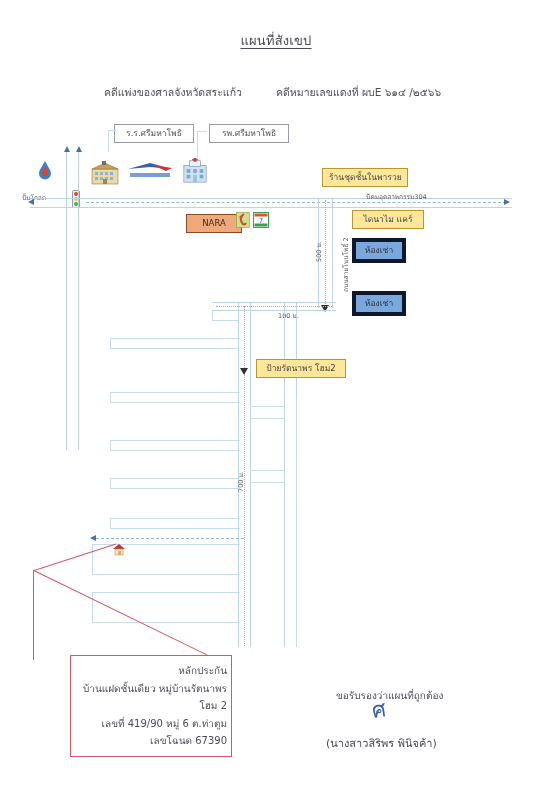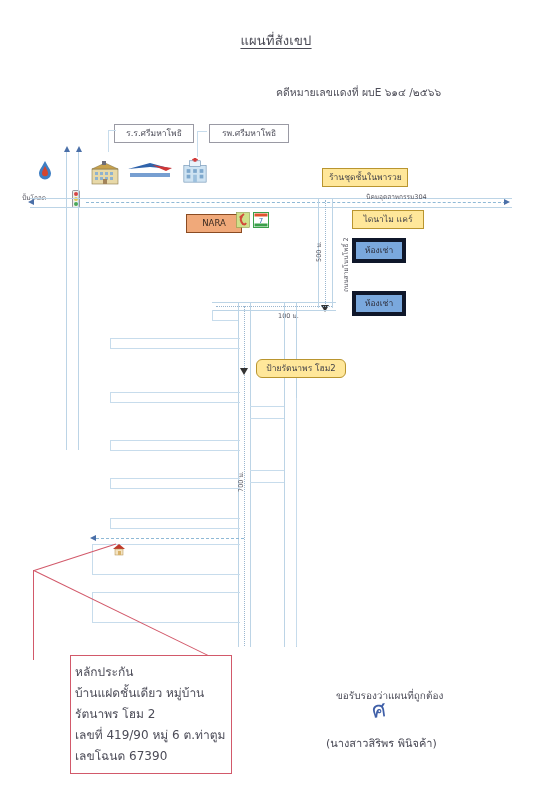--- a/index.html
+++ b/index.html
@@ -58,41 +58,42 @@
   .arrow-l{position:absolute;width:0;height:0;border-right:6px solid #4a6fa8;
            border-top:3.5px solid transparent;border-bottom:3.5px solid transparent;}
   .arrow-d{position:absolute;width:0;height:0;border-top:7px solid #333;
            border-left:4px solid transparent;border-right:4px solid transparent;}
   .arrow-u{position:absolute;width:0;height:0;border-bottom:6px solid #4a6fa8;
            border-left:3.5px solid transparent;border-right:3.5px solid transparent;}
 
   
   .redbox{
     position:absolute;border:1px solid #d2596a;background:#fff;
-    font-size:12px;line-height:1.75;color:#4b4b57;text-align:left;
+    font-size:10px;line-height:1.75;color:#4b4b57;text-align:right;
     padding:6px 4px;
   }
   .redline{position:absolute;background:#d2596a;height:1px;transform-origin:0 0;}
 
   .house-pin{position:absolute;width:14px;height:13px;}
 
   
   .sig-certify{position:absolute;left:336px;top:688px;font-size:10px;color:#4b4b57;white-space:nowrap;}
   .sig-line{position:absolute;left:300px;top:710px;font-size:10px;color:#4b4b57;white-space:nowrap;}
   .sig-dots{display:inline-block;width:120px;border-bottom:1px dotted #77777f;margin:0 2px;height:10px;}
   .sig-name{position:absolute;left:326px;top:734px;font-size:11px;color:#4b4b57;white-space:nowrap;}
   .sig-mark{position:absolute;left:372px;top:692px;font-size:22px;color:#3f5fa8;
             font-family:"DejaVu Serif",serif;transform:rotate(-8deg);}
 </style>
 </head>
 <body>
 
 <div class="page">
 
   <div class="doc-title">แผนที่สังเขป</div>
+  <div class="case-left">คดีแพ่งของศาลจังหวัดสระแก้ว</div>
   <div class="case-right">คดีหมายเลขแดงที่  ผบE ๖๑๔ /๒๕๖๖</div>
 
   <div class="lbl lbl-plain" style="left:114px;top:124px;width:66px;">ร.ร.ศรีมหาโพธิ</div>
   <div class="lbl lbl-plain" style="left:209px;top:124px;width:66px;">รพ.ศรีมหาโพธิ</div>
 
   <div class="thin-v" style="left:108px;top:130px;height:22px;"></div>
   <div class="thin-h" style="left:108px;top:130px;width:8px;"></div>
   <div class="thin-v" style="left:197px;top:131px;height:26px;"></div>
   <div class="thin-h" style="left:197px;top:131px;width:10px;"></div>
 
@@ -187,21 +188,21 @@
 
   <div class="road road-v" style="left:238px;top:302px;height:345px;"></div>
   <div class="road road-v" style="left:250px;top:302px;height:345px;"></div>
   <div class="dot-v" style="left:244px;top:306px;height:340px;"></div>
   <div class="arrow-d" style="left:240px;top:368px;"></div>
   <div class="vlabel" style="left:236px;top:492px;">700 ม.</div>
 
   <div class="road road-v" style="left:284px;top:302px;height:345px;"></div>
   <div class="road road-v" style="left:296px;top:302px;height:345px;"></div>
 
-  <div class="lbl lbl-yellow" style="left:256px;top:359px;width:76px;border-radius:6px;">ป้ายรัตนาพร โฮม2</div>
+  <div class="lbl lbl-yellow" style="left:256px;top:359px;width:76px;">ป้ายรัตนาพร โฮม2</div>
 
   <div class="thin-h" style="left:110px;top:338px;width:130px;"></div>
   <div class="thin-h" style="left:110px;top:348px;width:130px;"></div>
   <div class="thin-v" style="left:110px;top:338px;height:10px;"></div>
 
   <div class="thin-h" style="left:110px;top:392px;width:130px;"></div>
   <div class="thin-h" style="left:110px;top:402px;width:130px;"></div>
   <div class="thin-v" style="left:110px;top:392px;height:10px;"></div>
 
   <div class="thin-h" style="left:110px;top:440px;width:130px;"></div>

